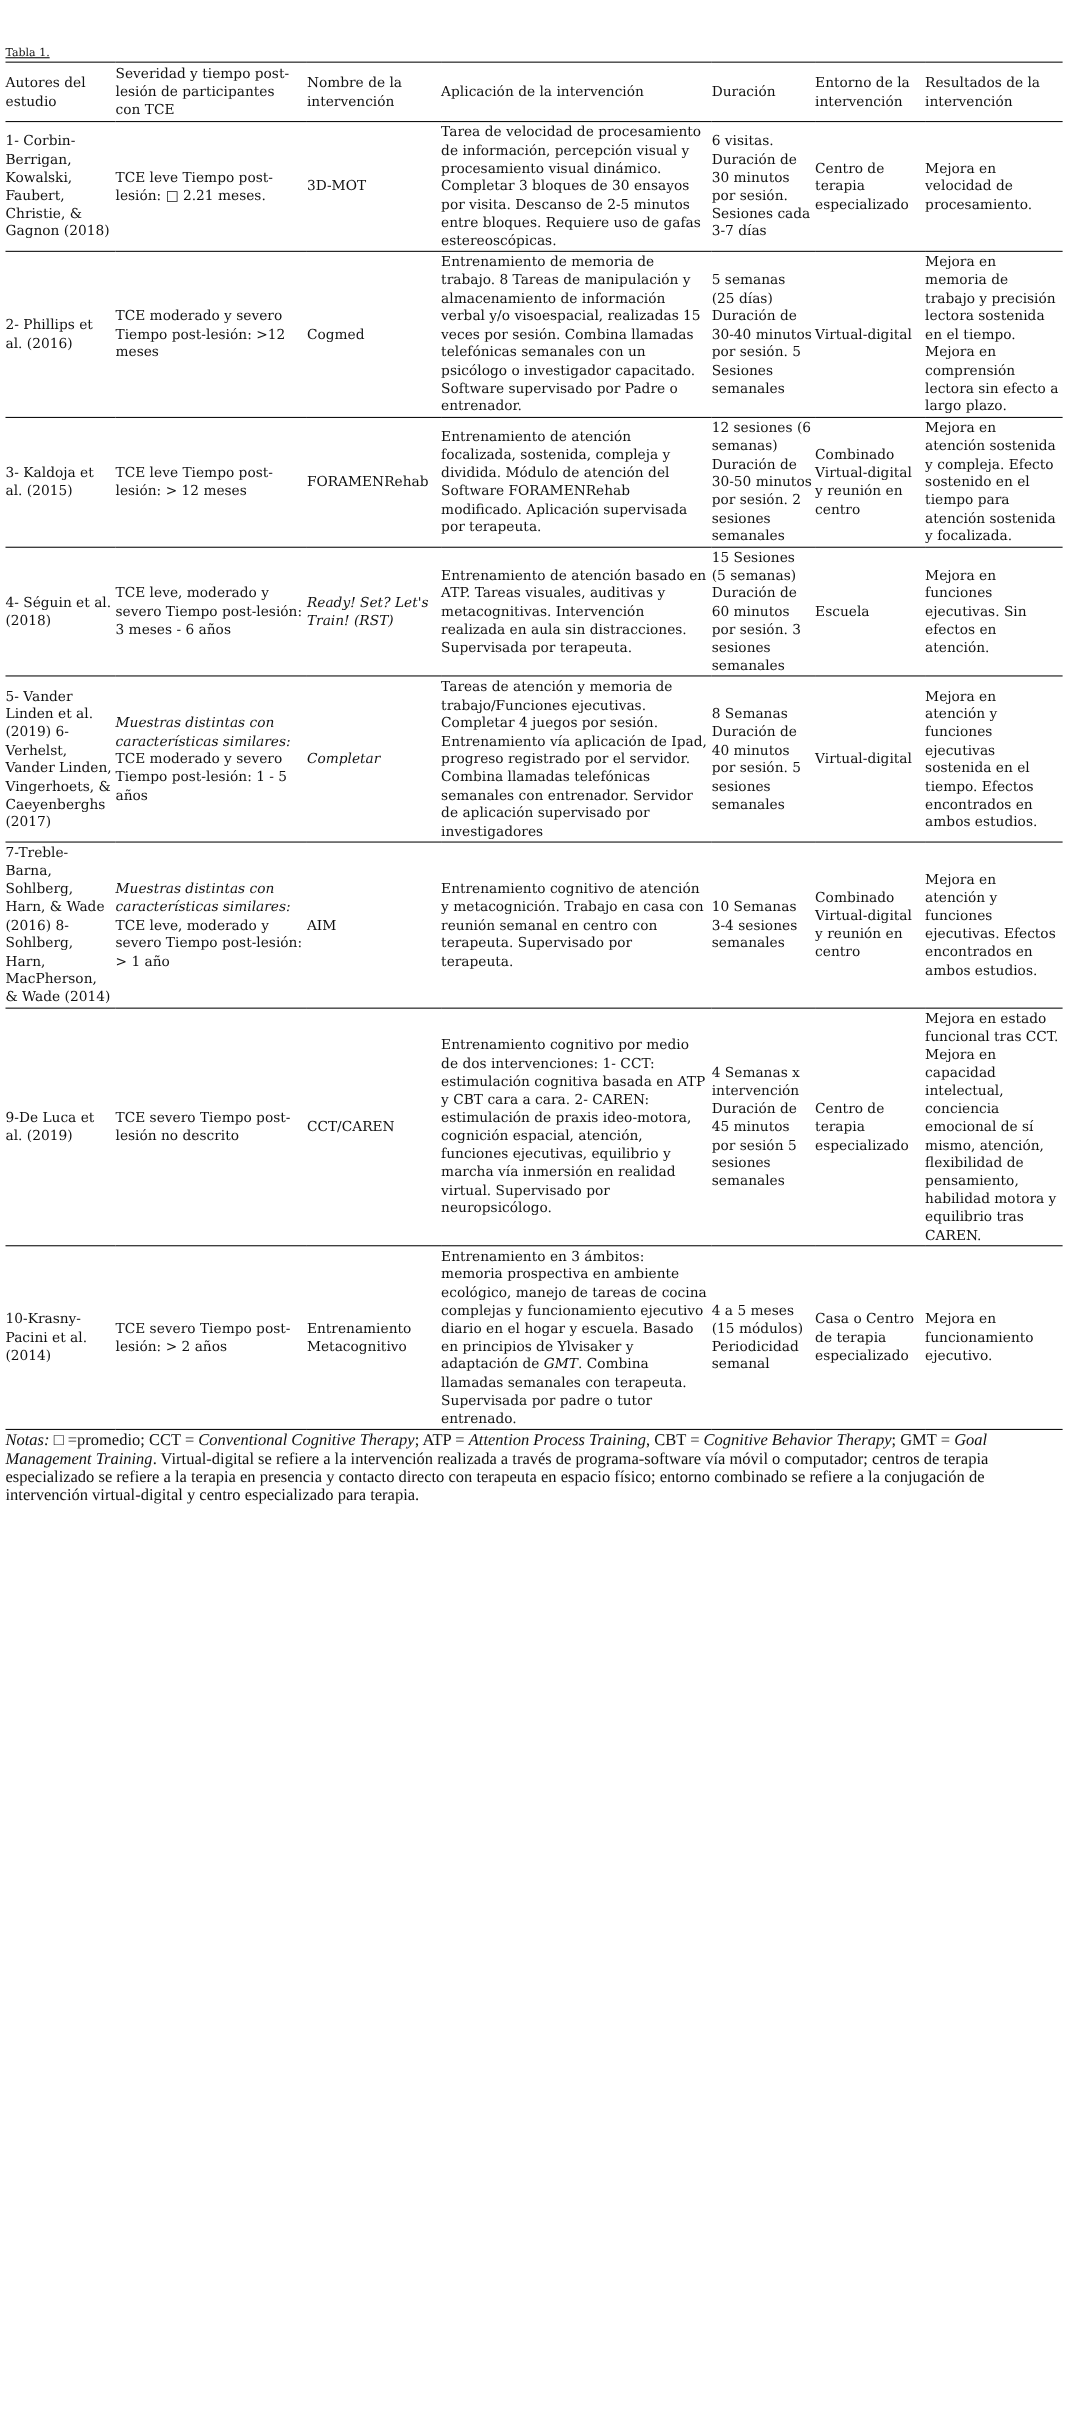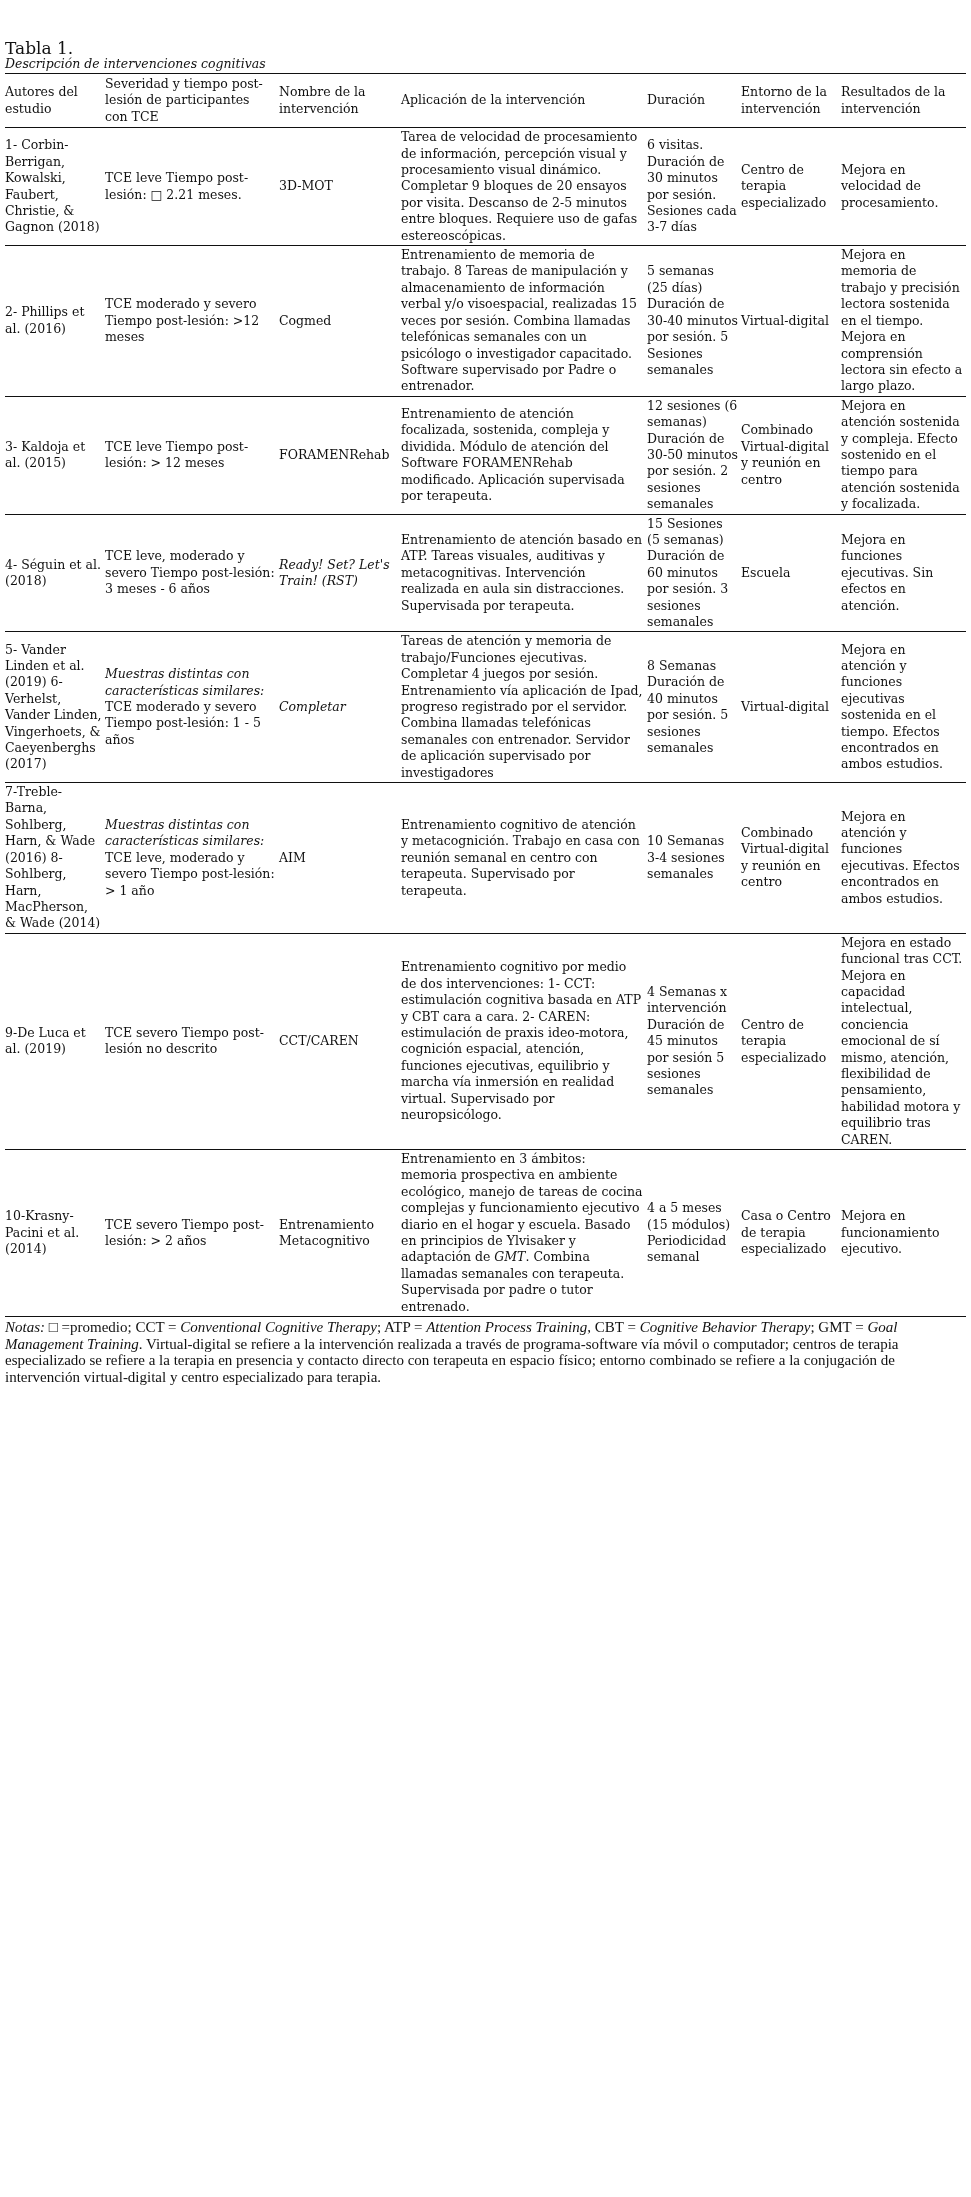--- a/index.html
+++ b/index.html
@@ -2,21 +2,21 @@
 <html><head>
 <meta charset="utf-8">
 <style>
   html, body { margin: 0; padding: 0; background: #ffffff; }
   body {
     width: 971px; height: 2197px; overflow: hidden;
     font-family: "DejaVu Serif", "Liberation Serif", serif;
     color: #111111;
   }
   .page { position: relative; padding: 41px 5px 0 5px; width: 961px; }
-  .caption-num { font-size: 17px; line-height: 15px; margin: 0; }
+  .caption-num { font-size: 10px; line-height: 15px; margin: 0; text-decoration: underline; }
   .caption-title { font-size: 12.5px; line-height: 15px; margin: 0 0 2px 0; font-style: italic; }
   table.main {
     width: 961px; border-collapse: collapse; table-layout: fixed;
     font-size: 12.5px; line-height: 16.4px;
   }
   table.main th, table.main td {
     vertical-align: middle; text-align: left; font-weight: normal;
     padding: 0 3px 0 0; word-wrap: break-word;
   }
   table.main thead tr { border-top: 1.6px solid #111; border-bottom: 1.6px solid #111; }
@@ -35,21 +35,20 @@
     font-family: "Liberation Serif", "DejaVu Serif", serif;
     font-size: 15px; line-height: 16.5px; margin: 2px 0 0 0; width: 961px;
   }
   .notes .it { font-style: italic; }
 </style>
 </head>
 <body>
 
 <div class="page">
   <p class="caption-num">Tabla 1.</p>
-  <p class="caption-title">Descripción de intervenciones cognitivas</p>
 
   <table class="main">
     <colgroup>
       <col class="c1">
         <col class="c2">
         <col class="c3">
         <col class="c4">
         <col class="c5">
         <col class="c6">
         <col class="c7">
@@ -64,21 +63,21 @@
         <th>Entorno de la intervención</th>
         <th>Resultados de la intervención</th>
       </tr>
     </thead>
     <tbody>
 
       <tr>
         <td>1- Corbin-Berrigan, Kowalski, Faubert, Christie, &amp; Gagnon (2018)</td>
         <td><span>TCE leve Tiempo post-lesión: □ 2.21 meses.</span></td>
         <td>3D-MOT</td>
-        <td>Tarea de velocidad de procesamiento de información, percepción visual y procesamiento visual dinámico. Completar 9 bloques de 20 ensayos por visita. Descanso de 2-5 minutos entre bloques. Requiere uso de gafas estereoscópicas.</td>
+        <td>Tarea de velocidad de procesamiento de información, percepción visual y procesamiento visual dinámico. Completar 3 bloques de 30 ensayos por visita. Descanso de 2-5 minutos entre bloques. Requiere uso de gafas estereoscópicas.</td>
         <td>6 visitas. Duración de 30 minutos por sesión. Sesiones cada 3-7 días</td>
         <td>Centro de terapia especializado</td>
         <td>Mejora en velocidad de procesamiento.</td>
       </tr>
 
       <tr>
         <td>2- Phillips et al. (2016)</td>
         <td><span>TCE moderado y severo Tiempo post-lesión: &gt;12 meses</span></td>
         <td>Cogmed</td>
         <td>Entrenamiento de memoria de trabajo. 8 Tareas de manipulación y almacenamiento de información verbal y/o visoespacial, realizadas 15 veces por sesión. Combina llamadas telefónicas semanales con un psicólogo o investigador capacitado. Software supervisado por Padre o entrenador.</td>

